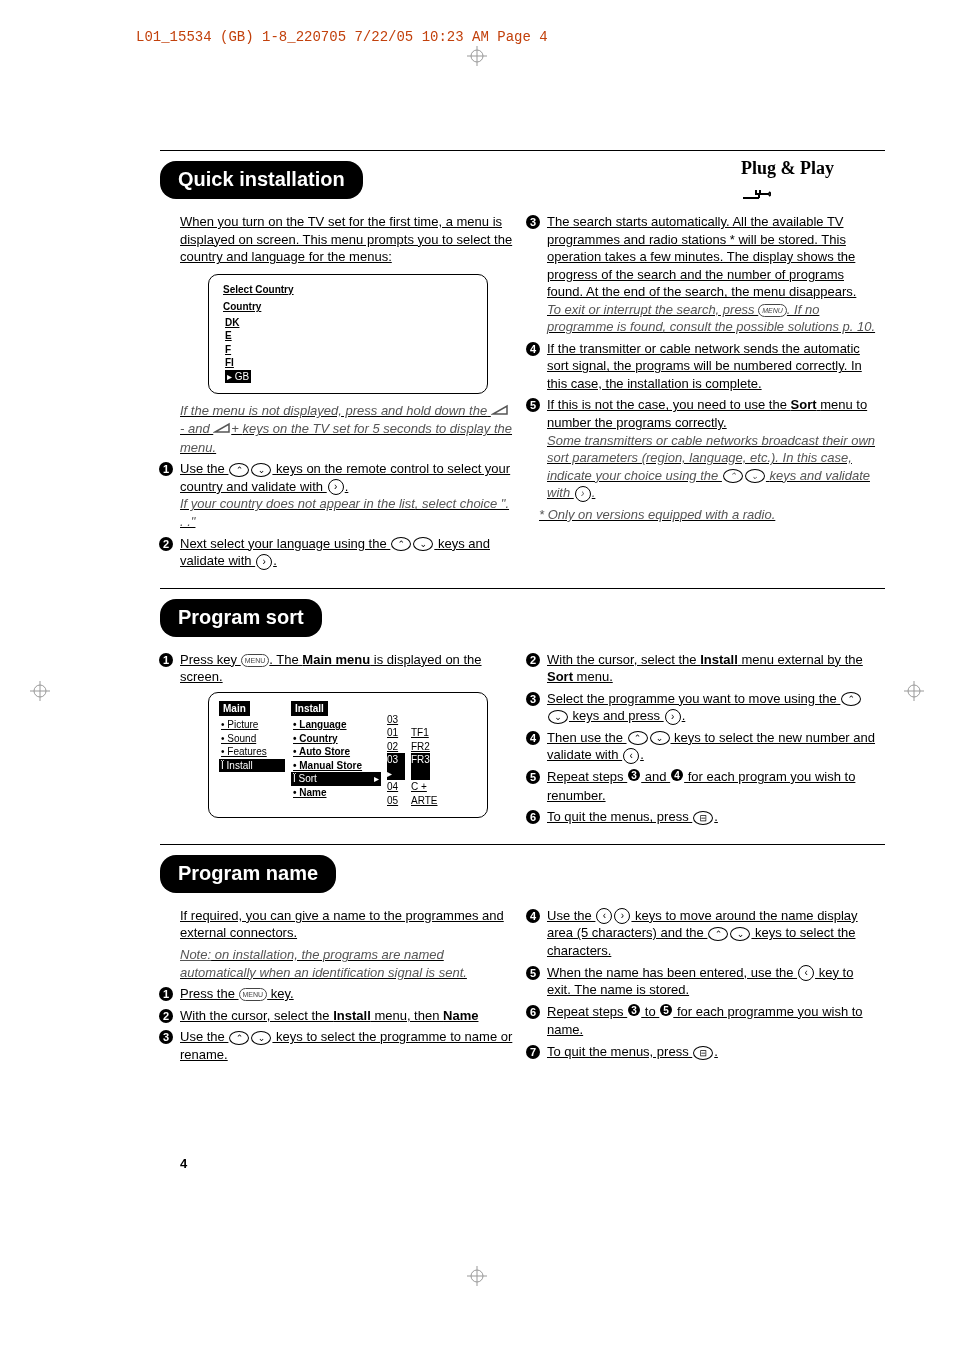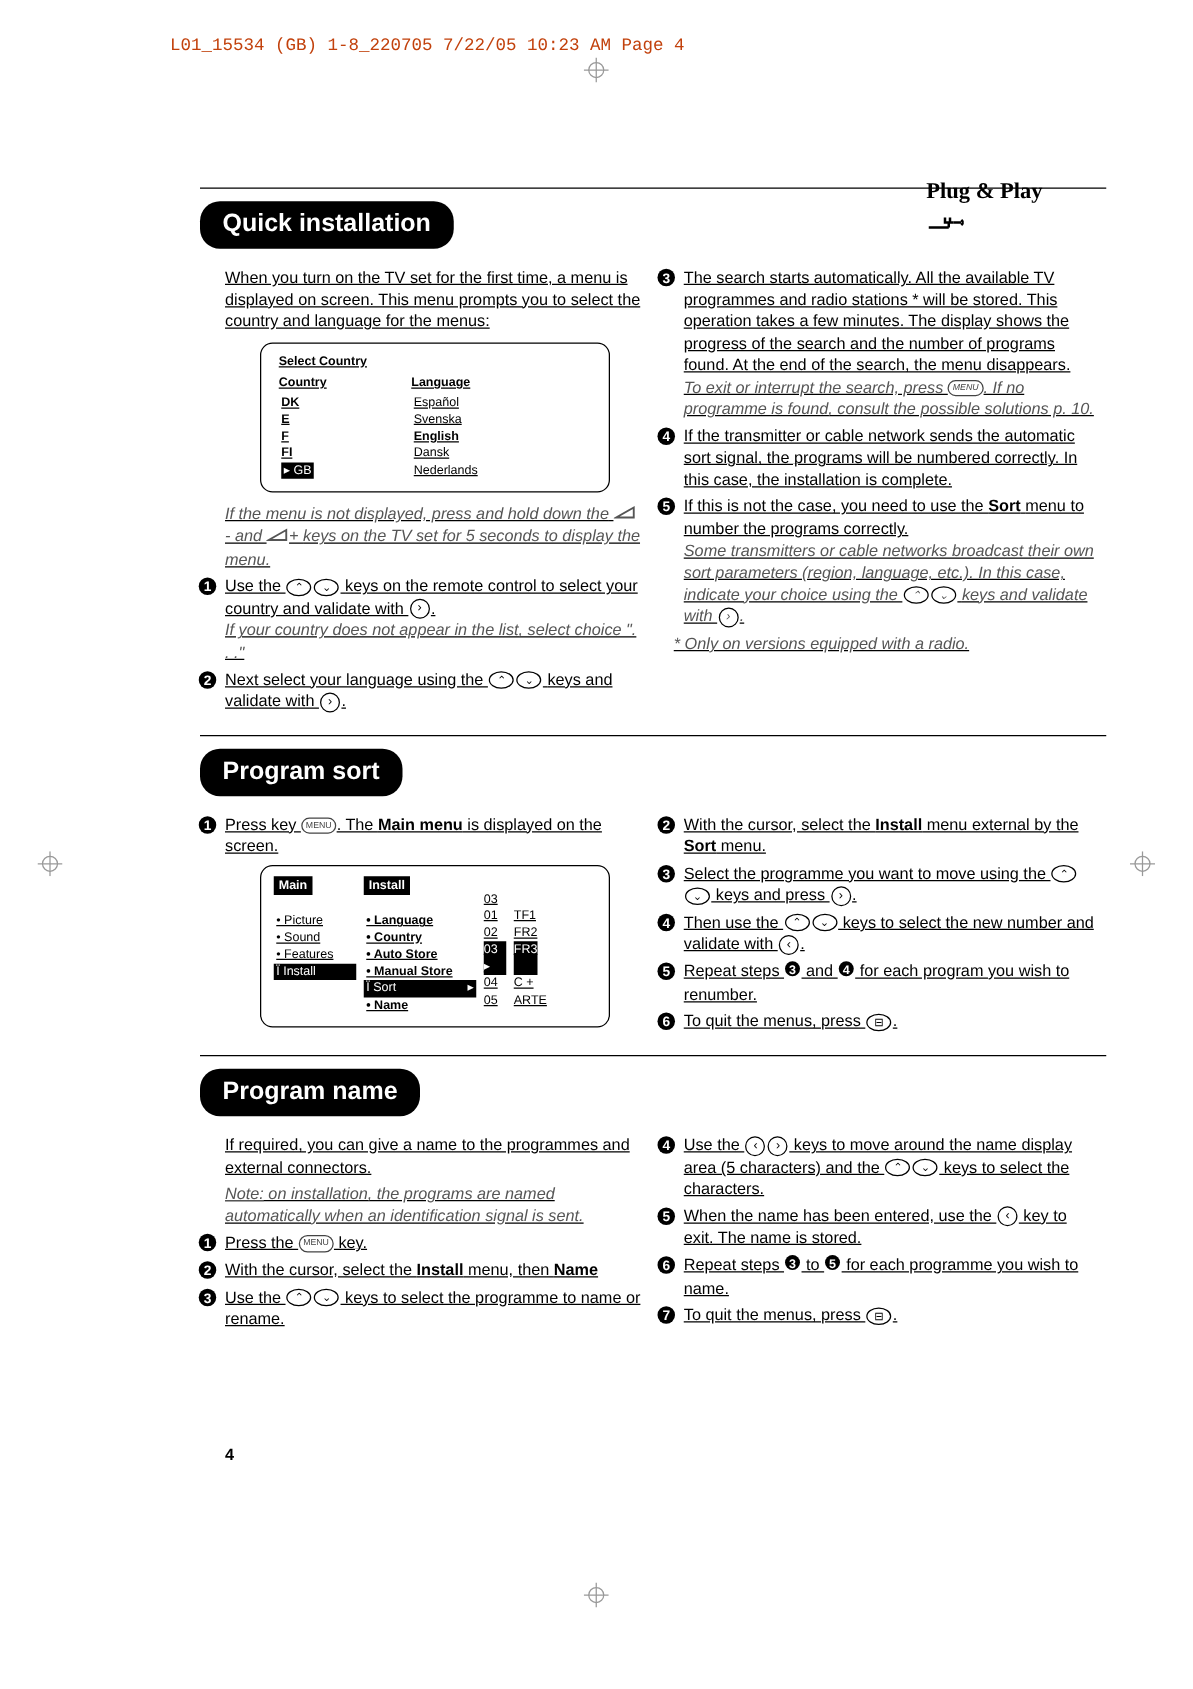--- a/index.html
+++ b/index.html
@@ -28,21 +28,21 @@
     position: absolute;
     top: 28px; left: 92px;
     font-family: "Courier New", monospace;
     font-size: 14px;
     color: #c2410c;
     margin-left: 44px;
   }
 
   .brand {
     position: absolute;
-    top: 140px; right: 120px;
+    top: 156px; right: 120px;
     font-family: "Comic Sans MS", cursive;
     font-size: 18px;
     font-weight: bold;
   }
   .brand .plug { margin-top: 2px; }
 
   .content {
     position: relative;
     margin-left: 100px;
     width: 700px;
@@ -140,21 +140,21 @@
     border: 1px solid #000;
     border-radius: 10px;
     padding: 8px 10px 10px 10px;
     font-size: 10px;
     margin: 6px 0 8px 28px;
     width: 258px;
     display: flex;
     gap: 6px;
   }
   .osd2 .panel { }
-  .osd2 .panel .pt { background: #000; color: #fff; font-weight: bold; padding: 1px 4px; display: inline-block; margin-bottom: 14px; }
+  .osd2 .panel .pt { background: #000; color: #fff; font-weight: bold; padding: 1px 4px; display: inline-block; margin-bottom: 2px; }
   .osd2 .panel .it { display: block; padding: 0 2px; }
   .osd2 .panel .it.sel { background: #000; color: #fff; }
   .osd2 .panel.left { width: 66px; }
   .osd2 .panel.mid { width: 90px; }
   .osd2 .panel.right { width: 70px; }
   .osd2 .panel.right .r { display: flex; gap: 6px; }
   .osd2 .panel.right .r .n { width: 18px; }
   .osd2 .panel.right .r.sel span { background: #000; color: #fff; }
 
   .page-number {
@@ -229,28 +229,20 @@
         <div class="osd">
           <div class="title">Select Country</div>
           <div class="cols">
             <div class="c1">
               <div class="hd">Country</div>
               <div class="row bold">DK</div>
               <div class="row bold">E</div>
               <div class="row bold">F</div>
               <div class="row bold">FI</div>
               <div class="row"><span class="hl"><span>▸ </span><span>GB</span></span></div>
-            </div>
-            <div class="c2">
-              <div class="hd">Language</div>
-              <div class="row">Español</div>
-              <div class="row">Svenska</div>
-              <div class="row bold">English</div>
-              <div class="row">Dansk</div>
-              <div class="row">Nederlands</div>
             </div>
           </div>
         </div>
 
         <p class="ital">
           <span>If the menu is not displayed, press and hold down the</span>
           <span class="vol">
             <svg width="18" height="12">
                 <path d="M2 10 L16 10 L16 2 Z" stroke="#555" fill="none" stroke-width="1.5"></path>
               </svg>

